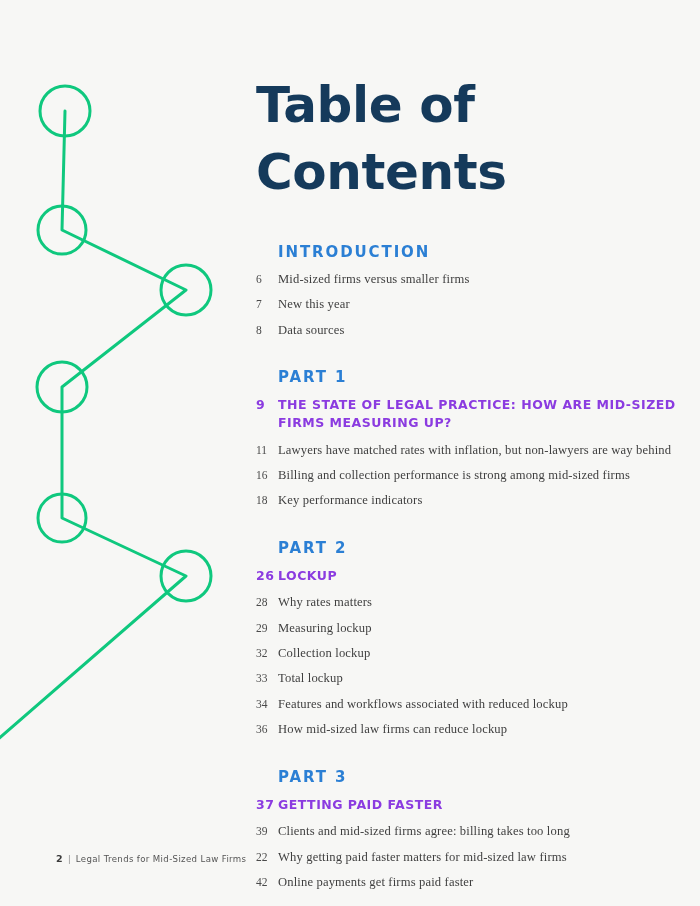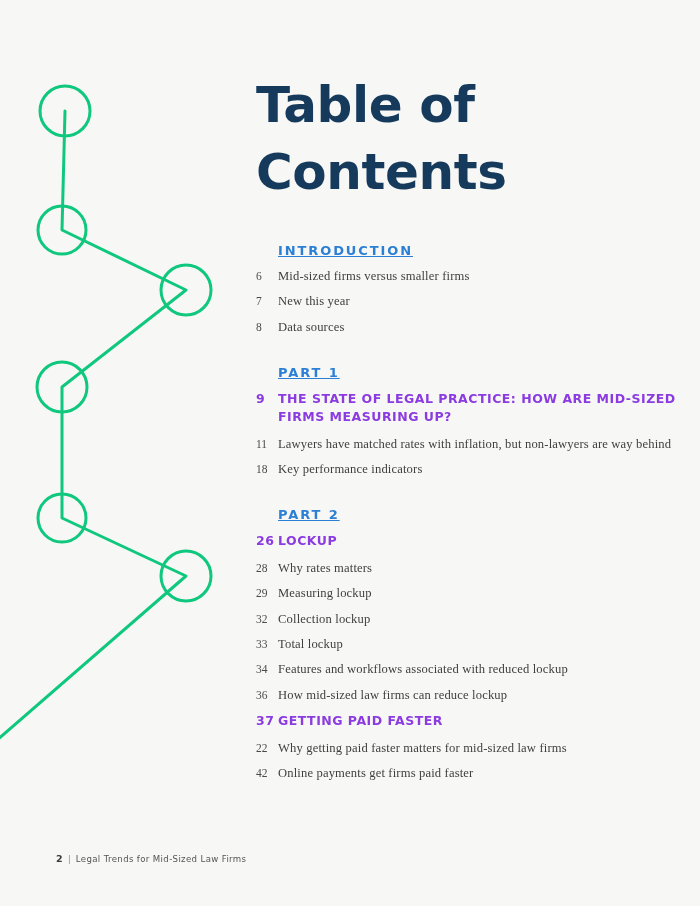--- a/index.html
+++ b/index.html
@@ -42,26 +42,25 @@
     font-family:"DejaVu Sans", sans-serif;
   }
   #title .l2{display:block;}
 
   .toc{ margin-top:38px; }
 
   .section{ margin-bottom:0; }
 
   .part-label{
     color:#2B7FD4;
-    font-size:13px;
+    font-size:15px;
     font-weight:bold;
     letter-spacing:1.9px;
     margin:0 0 10px 22px;
     font-family:"DejaVu Sans", sans-serif;
-    text-decoration:underline;
   }
   .section + .section .part-label{ margin-top:30px; }
 
   .part-title{
     display:flex;
     align-items:flex-start;
     color:#8B3BE0;
     font-size:12.5px;
     font-weight:600;
     letter-spacing:0.5px;
@@ -147,20 +146,24 @@
           <div class="part-label">PART 1</div>
           <div class="part-title">
             <span class="pg">9</span>
             <span class="txt">THE STATE OF LEGAL PRACTICE: HOW ARE MID-SIZED FIRMS MEASURING UP?</span>
           </div>
           <div class="entry">
             <span class="pg">11</span>
             <span class="txt">Lawyers have matched rates with inflation, but non-lawyers are way behind</span>
           </div>
           <div class="entry">
+            <span class="pg">16</span>
+            <span class="txt">Billing and collection performance is strong among mid-sized firms</span>
+          </div>
+          <div class="entry">
             <span class="pg">18</span>
             <span class="txt">Key performance indicators</span>
           </div>
         </div>
         <div class="section">
           <div class="part-label">PART 2</div>
           <div class="part-title">
             <span class="pg">26</span>
             <span class="txt">LOCKUP</span>
           </div>
@@ -183,23 +186,28 @@
           <div class="entry">
             <span class="pg">34</span>
             <span class="txt">Features and workflows associated with reduced lockup</span>
           </div>
           <div class="entry">
             <span class="pg">36</span>
             <span class="txt">How mid-sized law firms can reduce lockup</span>
           </div>
         </div>
         <div class="section">
+          <div class="part-label">PART 3</div>
           <div class="part-title">
             <span class="pg">37</span>
             <span class="txt">GETTING PAID FASTER</span>
+          </div>
+          <div class="entry">
+            <span class="pg">39</span>
+            <span class="txt">Clients and mid-sized firms agree: billing takes too long</span>
           </div>
           <div class="entry">
             <span class="pg">22</span>
             <span class="txt">Why getting paid faster matters for mid-sized law firms</span>
           </div>
           <div class="entry">
             <span class="pg">42</span>
             <span class="txt">Online payments get firms paid faster</span>
           </div>
         </div>

